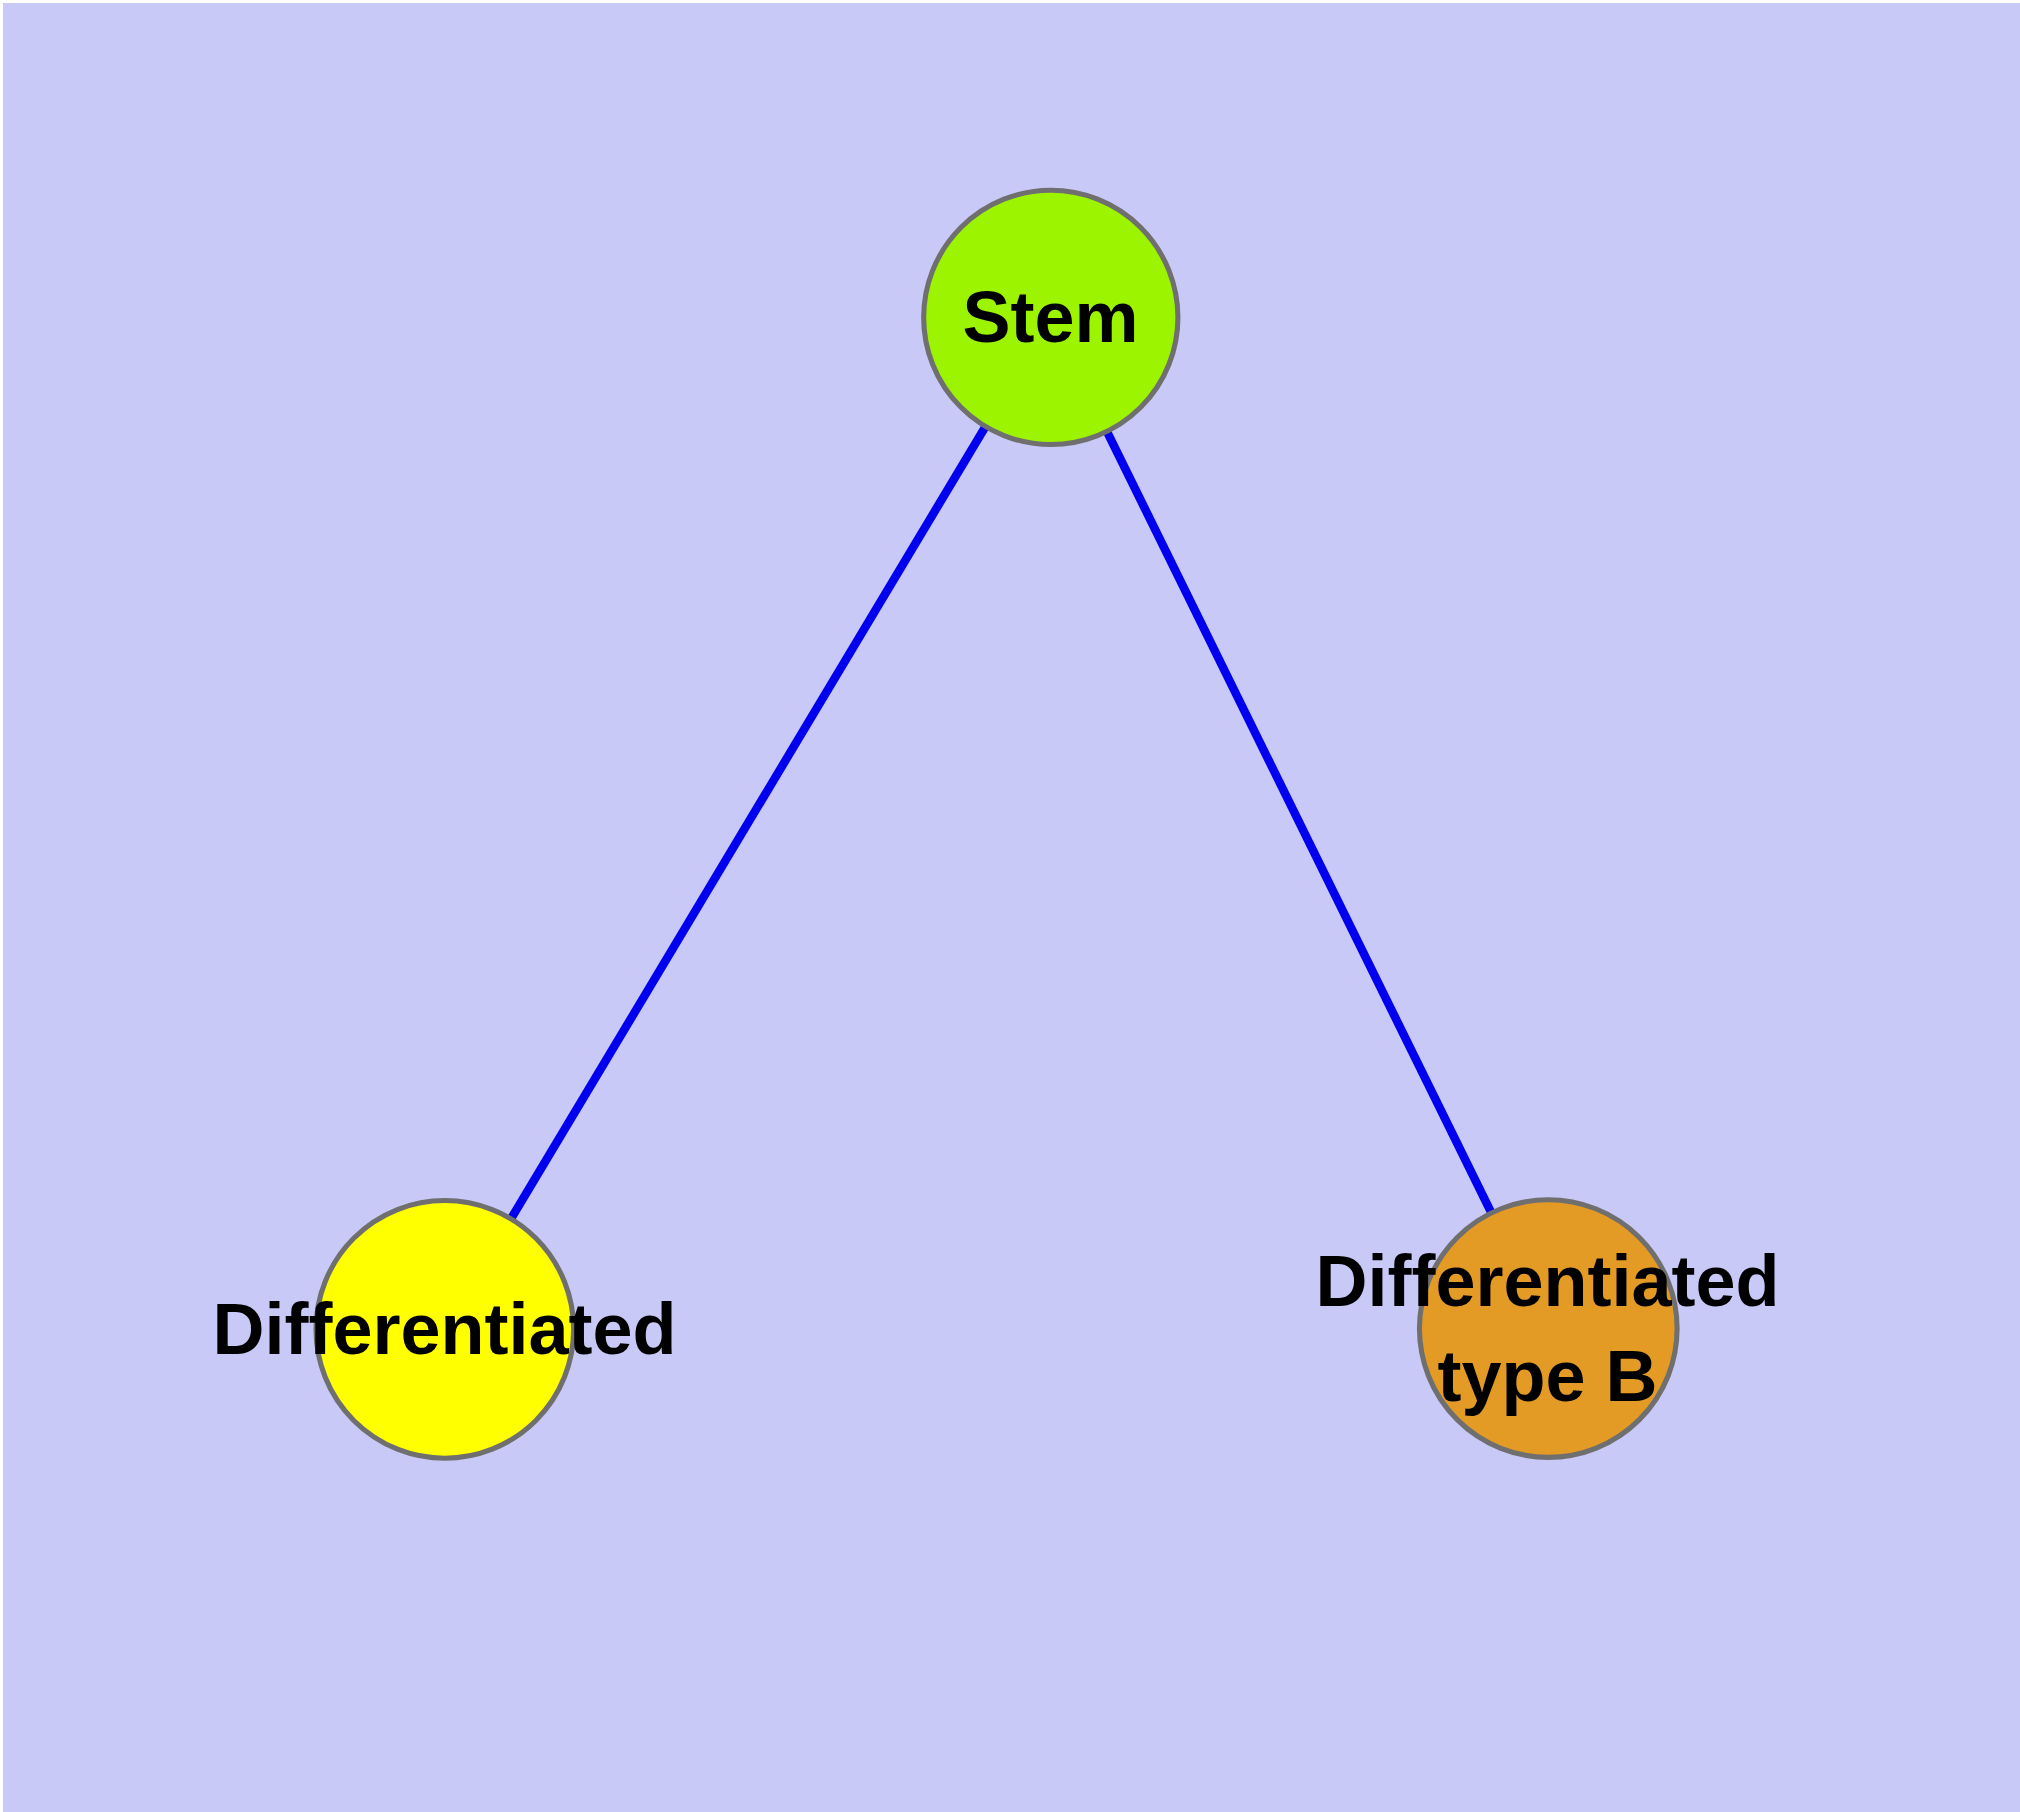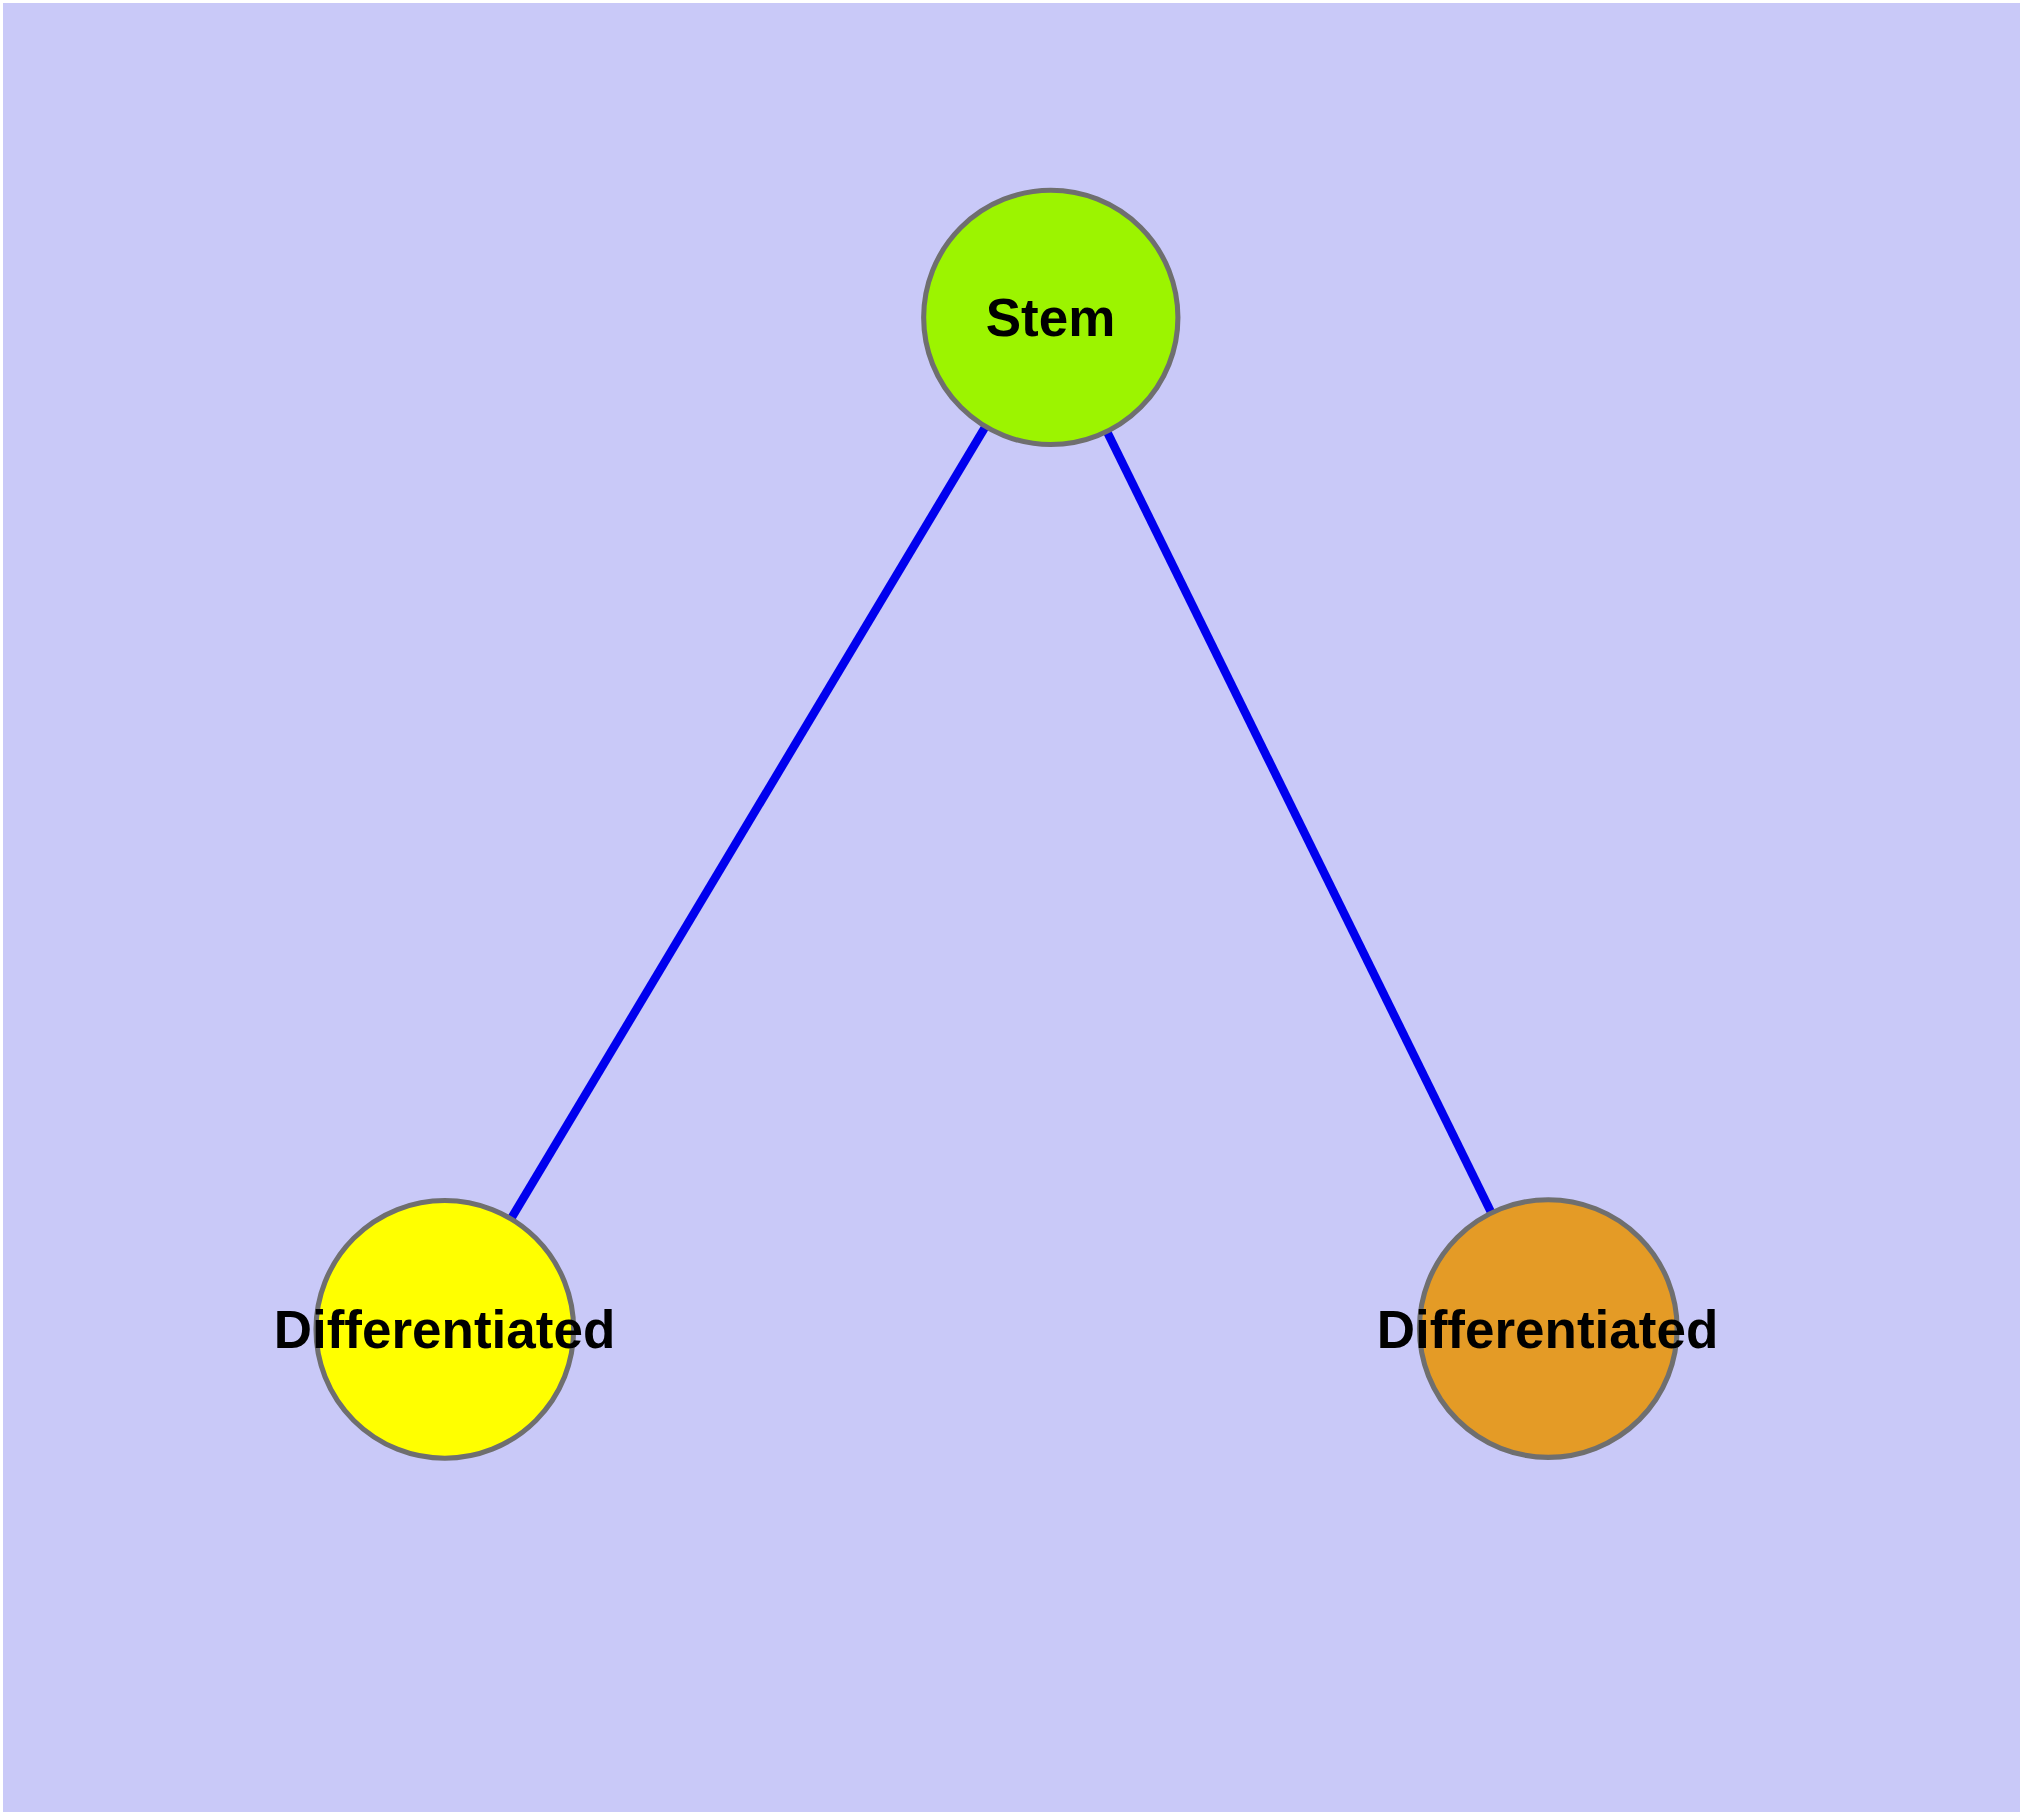--- a/index.html
+++ b/index.html
@@ -30,21 +30,21 @@
     left: 0;
     top: 0;
     width: 2021px;
     height: 1812px;
     pointer-events: none;
   }
   .node-label {
     position: absolute;
     transform: translate(-50%, -50%);
     text-align: center;
-    font-size: 53px;
+    font-size: 72px;
     font-weight: bold;
     line-height: 95px;
     color: #000000;
     white-space: nowrap;
   }
   .node-label .line { display: block; }
 </style>
 </head>
 <body>
 
@@ -58,16 +58,17 @@
     </svg>
   <div class="labels">
       <div class="node-label" style="left: 1048px; top: 314px; color: rgb(0, 0, 0);">
         <span class="line">Stem</span>
       </div>
       <div class="node-label" style="left: 442px; top: 1326px; color: rgb(0, 0, 0);">
         <span class="line">Differentiated</span>
       </div>
       <div class="node-label" style="left: 1545px; top: 1326px; color: rgb(0, 0, 0);">
         <span class="line">Differentiated</span>
+        <span class="line">type B</span>
       </div>
     </div>
 </div>
 
 
 </body></html>

